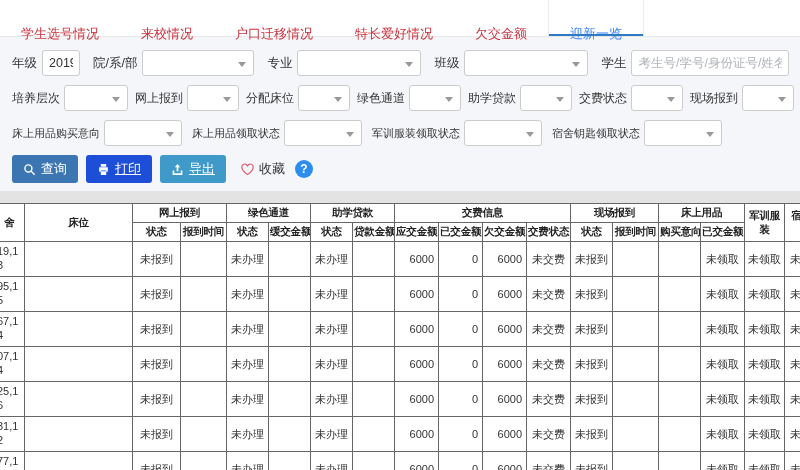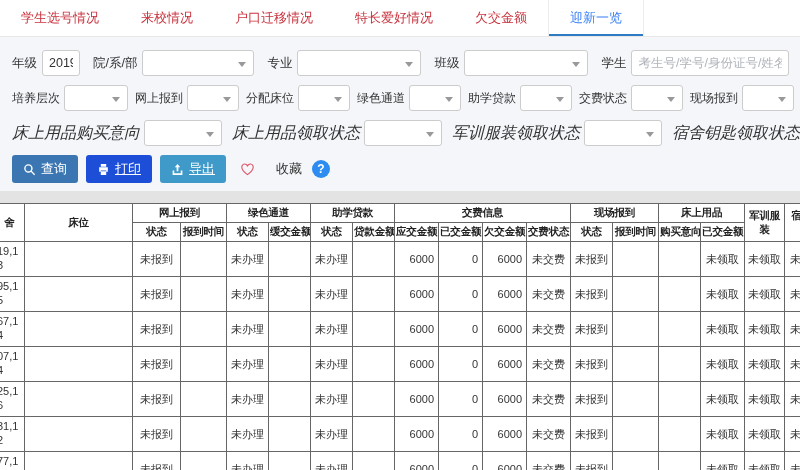--- a/index.html
+++ b/index.html
@@ -1,51 +1,51 @@
 <!DOCTYPE html>
 <html><head>
 <meta charset="utf-8">
 <style>
   * { margin:0; padding:0; box-sizing:border-box; }
   html,body { width:800px; height:470px; overflow:hidden; background:#fff;
     font-family:"Liberation Sans","DejaVu Sans",sans-serif; }
 
   
   .tabbar { display:flex; height:37px; background:#fff; border-bottom:1px solid #e8e8e8; }
-  .tab { line-height:36px; padding:0 21px; font-size:13px; color:#c9333e; position:relative; cursor:pointer; white-space:nowrap; }
+  .tab { line-height:36px; padding:16px 21px; font-size:13px; color:#c9333e; position:relative; cursor:pointer; white-space:nowrap; }
   .tab.active { color:#3b82f6; border-left:1px solid #ececec; border-right:1px solid #ececec; }
   .tab.active::after { content:""; position:absolute; left:0; right:0; bottom:0; height:2px; background:#2f7bc3; }
 
   
   .panel { background:#f4f6f9; padding:4px 12px 8px; }
   .frow { display:flex; align-items:center; margin:9px 0 0 0; }
   .field { display:flex; align-items:center; margin-right:13px; }
   .field > label { font-size:12.5px; color:#333; margin-right:5px; white-space:nowrap; }
   .r2 .field { margin-right:7px; }
   .r2 .field > label { font-size:12px; margin-right:4px; }
   .r3 .field { margin-right:10px; }
-  .r3 .field > label { font-size:16px; margin-right:4px;font-style:italic; }
+  .r3 .field > label { font-size:11px; margin-right:4px; }
   .sel, .txt { height:26px; background:#fff; border:1px solid #ccc; border-radius:3px; }
   .sel { position:relative; }
   .caret { position:absolute; right:7px; top:11px; width:0; height:0;
     border-left:4px solid transparent; border-right:4px solid transparent; border-top:5px solid #999; }
   .txt { padding:0 6px; font-size:12.5px; color:#333; font-family:inherit; outline:none; }
   .txt::placeholder { color:#b0b4ba; }
   .w38{width:38px} .w112{width:112px} .w124{width:124px} .w158{width:158px}
   .w64{width:64px} .w52{width:52px} .w78{width:78px}
 
   
   .toolbar { }
   .btn { display:inline-flex; align-items:center; height:28px; padding:0 11px; border:none;
     border-radius:3px; color:#fff; font-size:13px; margin-right:8px; font-family:inherit; cursor:pointer; }
   .btn svg { margin-right:5px; }
   .btn-query{ background:#3b76b3; }
   .btn-print{ background:#1d4ed8;text-decoration:underline; }
   .btn-export{ background:#3f9ac9;text-decoration:underline; }
-  .fav { display:inline-flex; align-items:center; margin:0 10px 0 6px; font-size:13px; color:#333; cursor:pointer;gap:17px; }
+  .fav { display:inline-flex; align-items:center; margin:0 10px 0 6px; font-size:13px; color:#333; cursor:pointer; }
   .fav svg { margin-right:4px; }
   .help { width:18px; height:18px; border-radius:50%; background:#2d8cf0; color:#fff; font-size:12px;
     font-weight:bold; display:inline-flex; align-items:center; justify-content:center; cursor:pointer; }
 
   .gapband { height:12px; background:#e3e3e3; }
 
   
   .table-wrap { background:#fff; overflow:hidden; }
   table { border-collapse:collapse; table-layout:fixed; width:834px; margin-left:-6px; }
   th,td { border:1px solid #666; overflow:hidden; }

